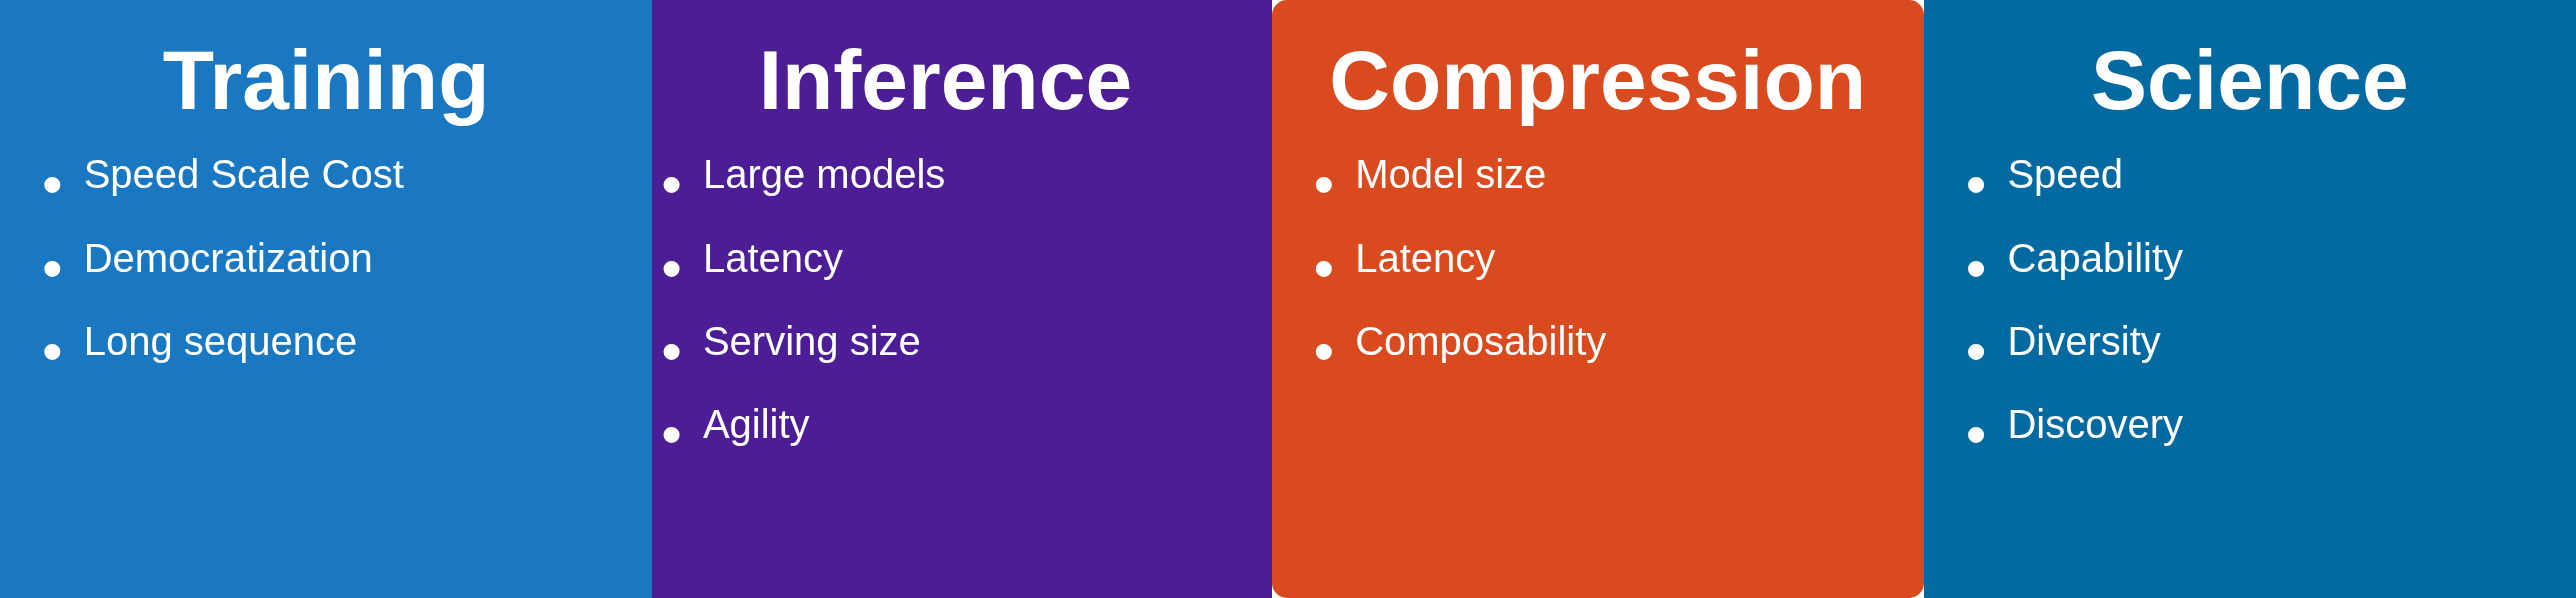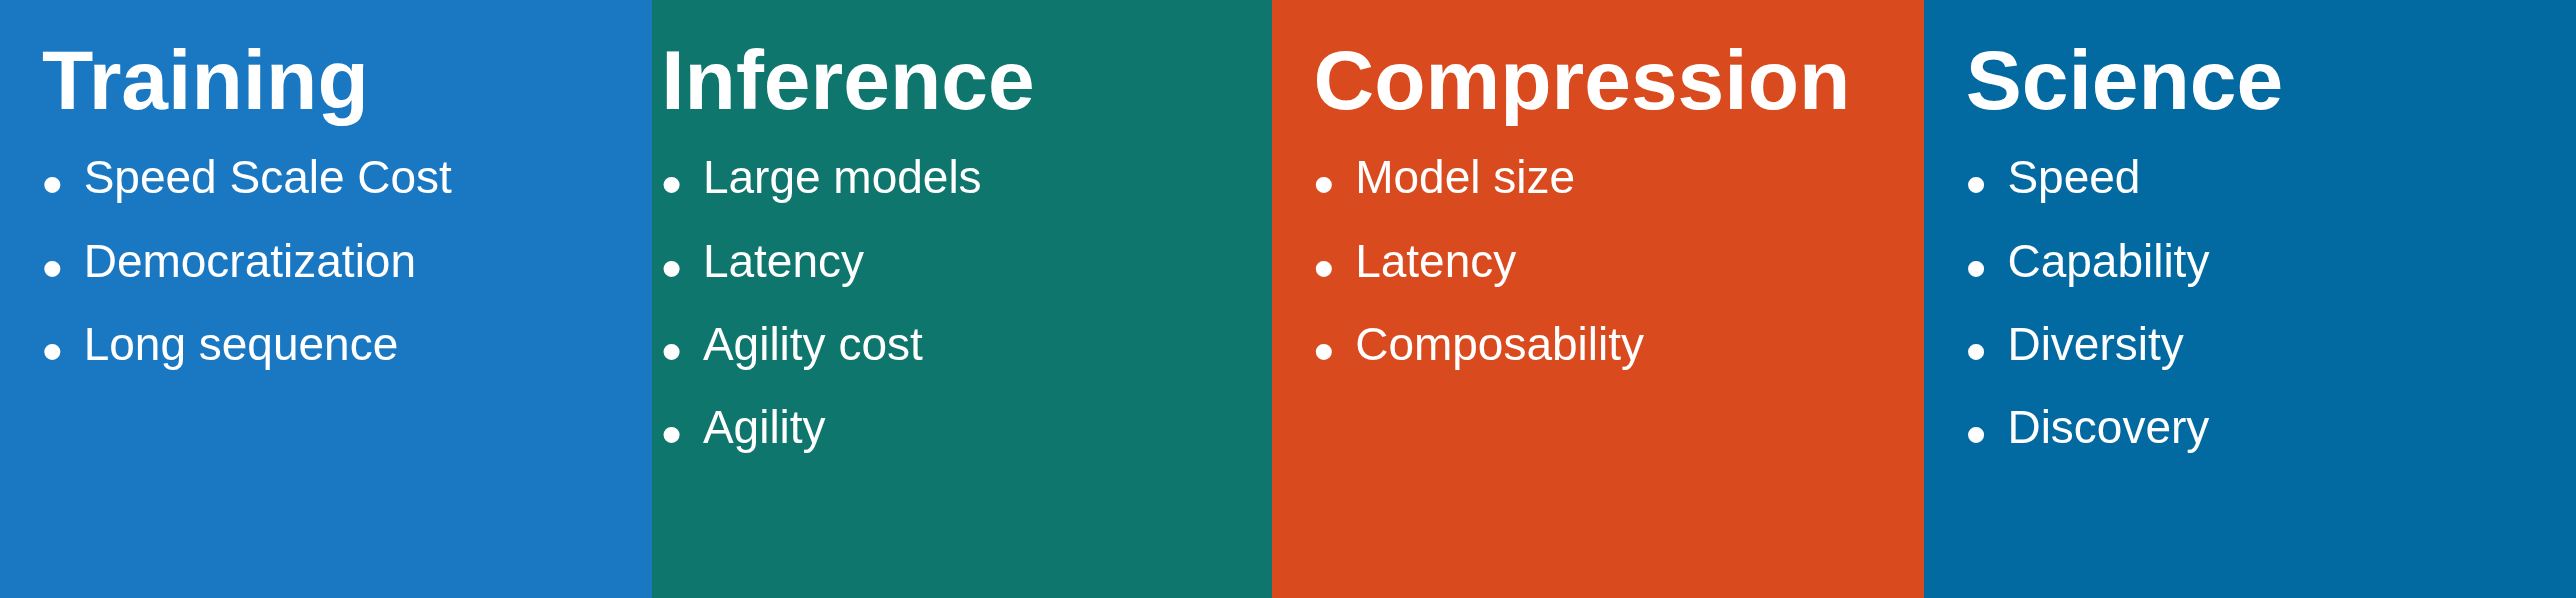--- a/index.html
+++ b/index.html
@@ -1,18 +1,19 @@
 <!DOCTYPE html>
 <html><head>
   <meta charset="utf-8">
   <style>
     * {
       margin: 0;
       padding: 0;
       box-sizing: border-box;
+      text-align: center;
     }
 
     body {
       width: 2576px;
       height: 598px;
       display: flex;
       align-items: stretch;
       font-family: 'Arial', 'Helvetica Neue', sans-serif;
       overflow: hidden;
     }
@@ -36,47 +37,48 @@
     .panel-list {
       list-style: none;
       padding: 0;
       margin: 0;
       display: flex;
       flex-direction: column;
       gap: 9.5px;
     }
 
     .panel-list li {
-      font-size: 46px;
+      font-size: 40px;
       color: #ffffff;
       font-weight: 400;
       display: flex;
       align-items: flex-start;
       gap: 21px;
       line-height: 1.25;
     }
 
     .panel-list li::before {
       content: '•';
       font-size: 59px;
       line-height: 1.25;
       flex-shrink: 0;
     }
 
     .panel-training {
       background-color: #1a78c2;
     }
 
     .panel-inference {
-      background-color: #0f766e;
+      background-color: #4c1d95;
       padding-left: 9px;
     }
 
     .panel-compression {
       background-color: #d94a1e;
+      border-radius: 15px;
     }
 
     .panel-science {
       background-color: #0369a1;
     }
   </style>
 </head>
 <body>
 
 <div class="panel panel-training">
@@ -86,21 +88,21 @@
     <li>Democratization</li>
     <li>Long sequence</li>
   </ul>
 </div>
 
 <div class="panel panel-inference">
   <div class="panel-title">Inference</div>
   <ul class="panel-list">
     <li>Large models</li>
     <li>Latency</li>
-    <li>Agility cost</li>
+    <li>Serving size</li>
     <li>Agility</li>
   </ul>
 </div>
 
 <div class="panel panel-compression">
   <div class="panel-title">Compression</div>
   <ul class="panel-list">
     <li>Model size</li>
     <li>Latency</li>
     <li>Composability</li>

